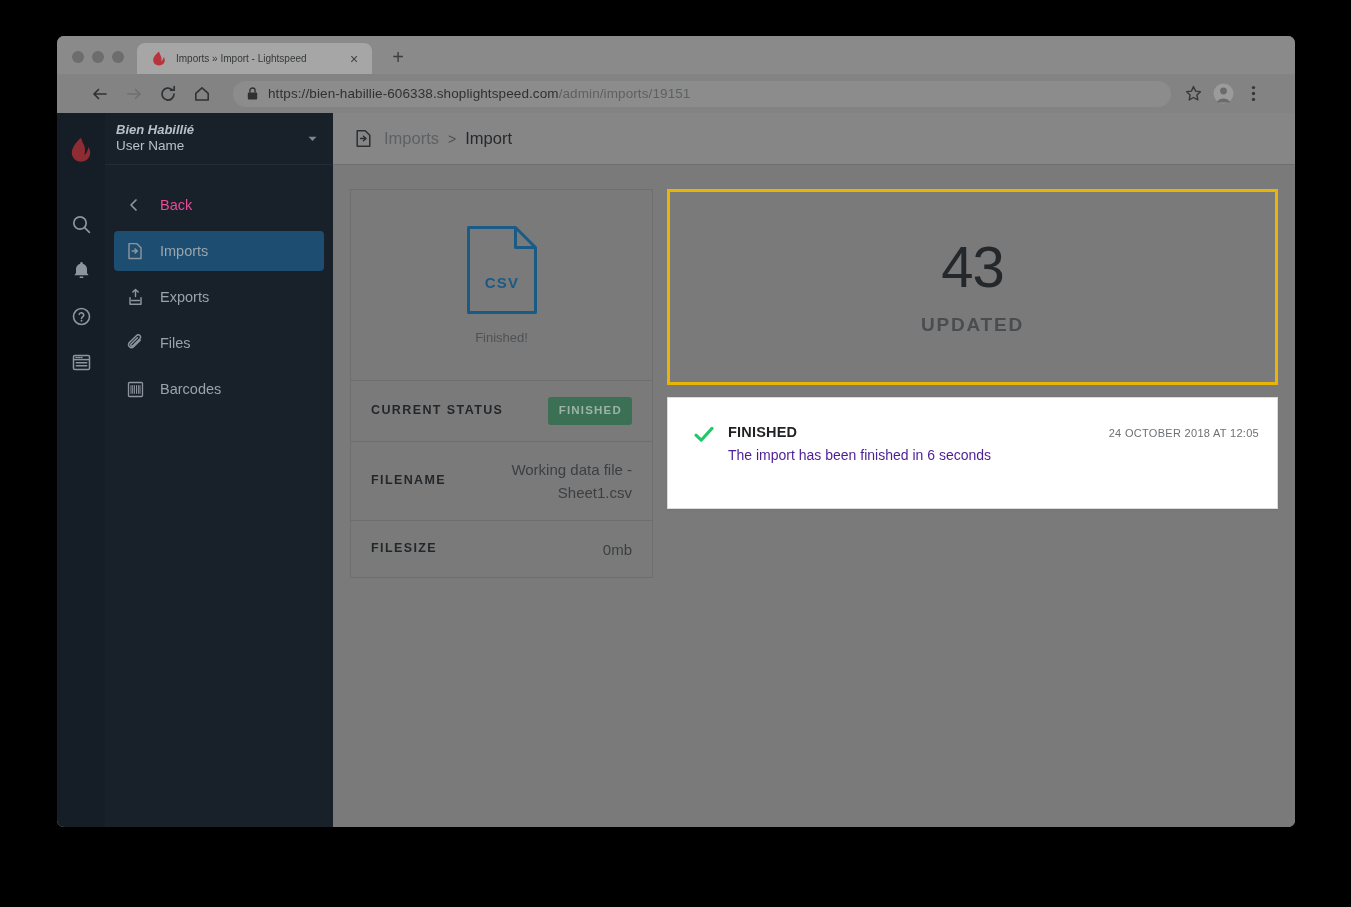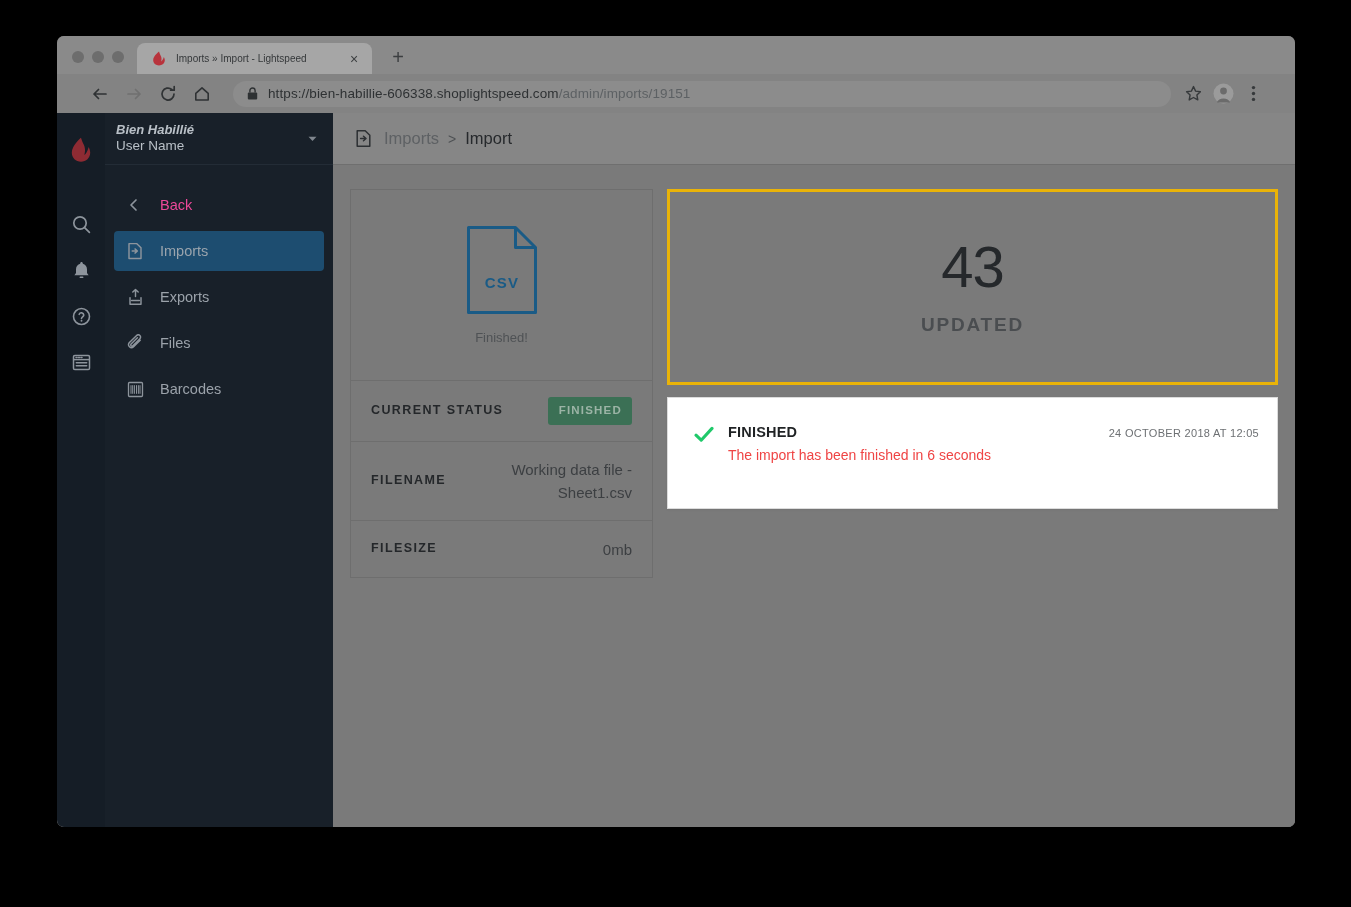--- a/index.html
+++ b/index.html
@@ -401,21 +401,21 @@
   .log-time {
     font-size: 11px;
     color: #6d7073;
     letter-spacing: 0.3px;
     white-space: nowrap;
     padding-top: 3px;
   }
   .log-desc {
     margin-top: 7px;
     font-size: 14px;
-    color: #ef4444;
+    color: #4c1d95;
   }
 </style>
 </head>
 <body>
 
 <div id="root">
 
   <div class="browser-window">
 
     <div class="tabstrip">

